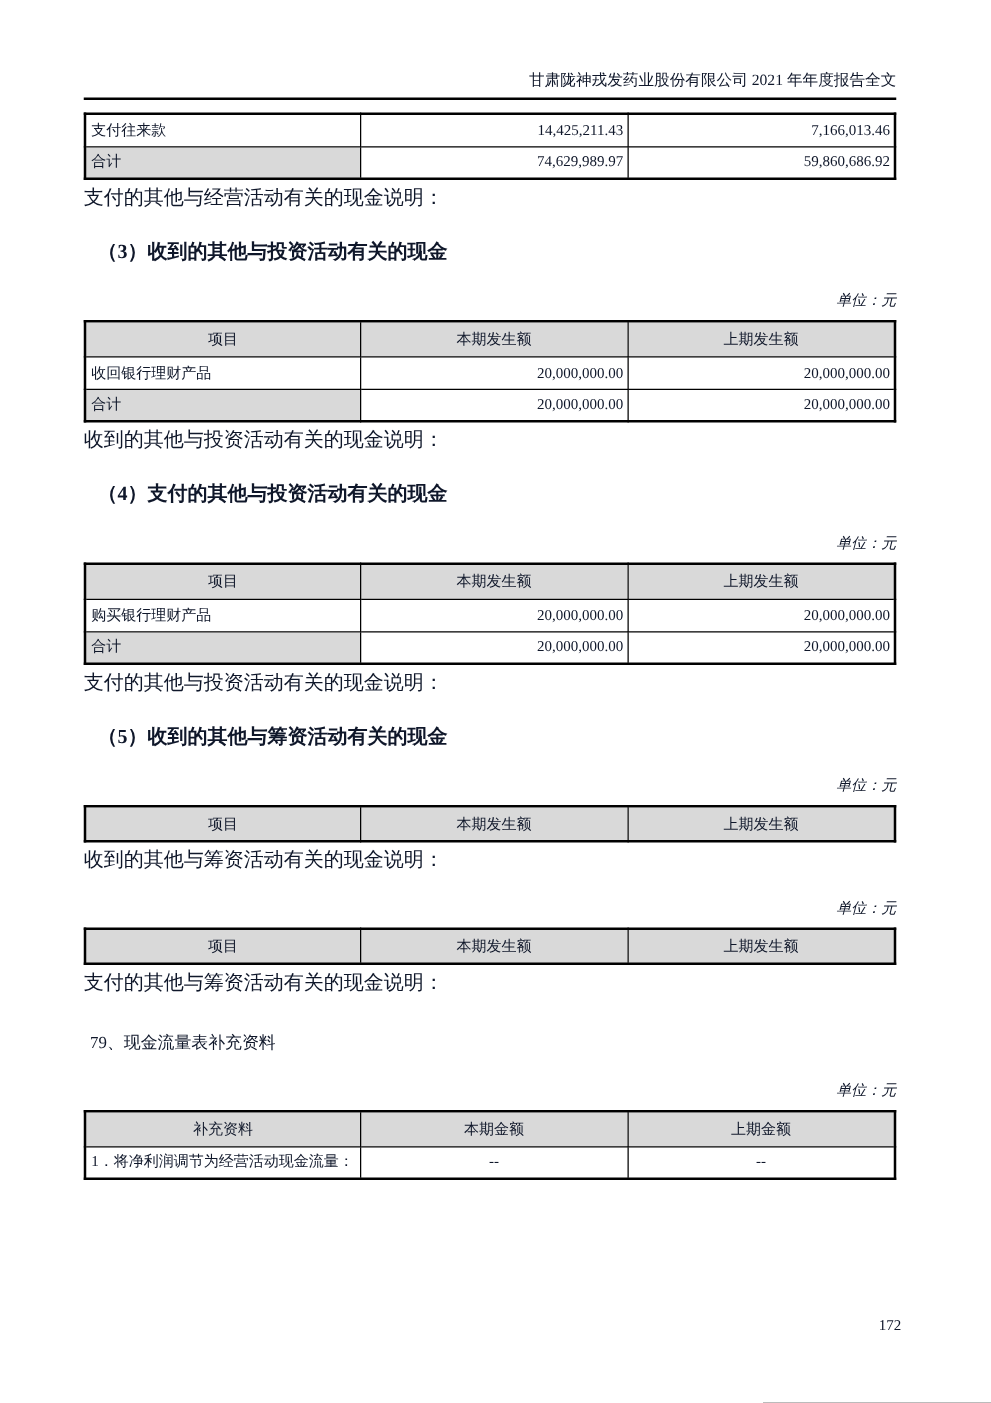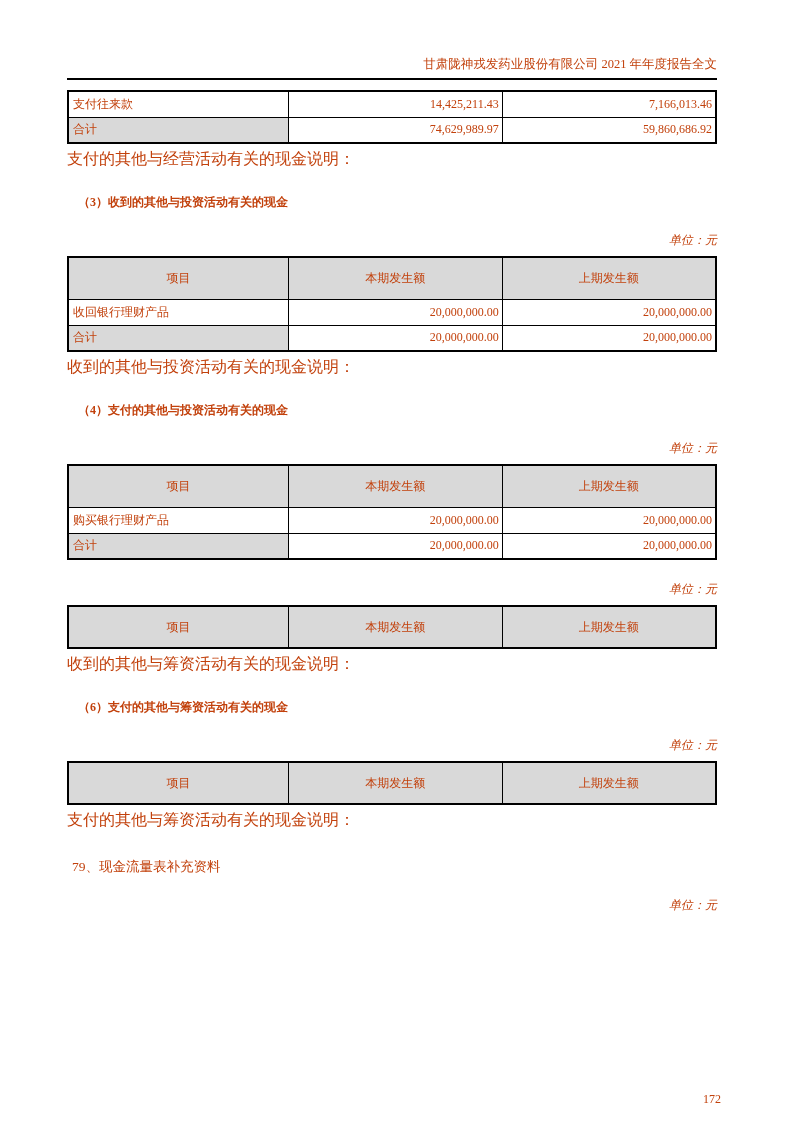--- a/index.html
+++ b/index.html
@@ -4,21 +4,21 @@
 <style>
   html,body{margin:0;padding:0;background:#888;}
   .page{
     position:relative;
     width:793px;height:1122px;
     margin:0 auto;
     background:#ffffff;
     box-sizing:border-box;
     padding:56px 76px 0 67px;
     font-family:"Liberation Serif","DejaVu Serif",serif;
-    color:#c2410c;
+    color:#0f172a;
     overflow:hidden;
   }
   .doc-header{
     text-align:right;
     font-size:12.5px;
     line-height:16px;
     padding-bottom:6px;
     border-bottom:2px solid #000;
   }
   .fin-table{
@@ -34,34 +34,34 @@
     height:26px;
     padding:2px 4px;
     box-sizing:border-box;
     vertical-align:middle;
     overflow:hidden;
     white-space:nowrap;
   }
   .fin-table tr.head td{
     background:#d9d9d9;
     text-align:center;
-    height:42px;
+    height:28px;
   }
   .fin-table td.shaded{background:#d9d9d9;}
   .fin-table td.num{text-align:right;padding-right:3px;}
   .fin-table td.ctr{text-align:center;}
   .fin-table td.label{text-align:left;}
   .first-table{margin-top:10px;}
   .note{
     font-size:16px;
     line-height:16px;
     margin:7px 0 0 0;
   }
   .section-heading{
-    font-size:12px;
+    font-size:16px;
     font-weight:bold;
     line-height:18px;
     margin:26px 0 0 11px;
   }
   .major-heading{
     font-size:13.5px;
     font-weight:normal;
     line-height:18px;
     margin:30px 0 0 5px;
   }
@@ -73,21 +73,21 @@
   }
   .unit-label{
     text-align:right;
     font-size:12px;
     line-height:16px;
     margin-top:21px;
     font-style:italic;
   }
   .page-number{
     position:absolute;
-    top:1092px;
+    top:1053px;
     right:72px;
     font-size:12px;
     text-align:right;
   }
 </style>
 </head>
 <body>
 
 <div class="page">
 
@@ -163,54 +163,74 @@
         <td class="num">20,000,000.00</td>
         <td class="num">20,000,000.00</td>
       </tr>
       <tr>
         <td class="label shaded">合计</td>
         <td class="num">20,000,000.00</td>
         <td class="num">20,000,000.00</td>
       </tr>
     </tbody>
   </table>
-
+  <p class="note">支付的其他与投资活动有关的现金说明：</p>
+
+  <p class="section-heading">（5）收到的其他与筹资活动有关的现金</p>
   <div class="unit-label">单位：元</div>
   <table class="fin-table">
     <colgroup>
         <col style="width:34%">
         <col style="width:33%">
         <col style="width:33%">
       </colgroup>
     <tbody>
       <tr class="head">
         <td>项目</td>
         <td>本期发生额</td>
         <td>上期发生额</td>
       </tr>
     </tbody>
   </table>
   <p class="note">收到的其他与筹资活动有关的现金说明：</p>
 
-  <p class="section-heading">（6）支付的其他与筹资活动有关的现金</p>
   <div class="unit-label">单位：元</div>
   <table class="fin-table">
     <colgroup>
         <col style="width:34%">
         <col style="width:33%">
         <col style="width:33%">
       </colgroup>
     <tbody>
       <tr class="head">
         <td>项目</td>
         <td>本期发生额</td>
         <td>上期发生额</td>
       </tr>
     </tbody>
   </table>
   <p class="note">支付的其他与筹资活动有关的现金说明：</p>
 
   <p class="major-heading">79、现金流量表补充资料</p>
   <div class="unit-label">单位：元</div>
+  <table class="fin-table">
+    <colgroup>
+        <col style="width:34%">
+        <col style="width:33%">
+        <col style="width:33%">
+      </colgroup>
+    <tbody>
+      <tr class="head">
+        <td>补充资料</td>
+        <td>本期金额</td>
+        <td>上期金额</td>
+      </tr>
+      <tr>
+        <td class="label">1．将净利润调节为经营活动现金流量：</td>
+        <td class="ctr">--</td>
+        <td class="ctr">--</td>
+      </tr>
+    </tbody>
+  </table>
 
   <div class="page-number">172</div>
 
 </div>
 
 </body></html>

